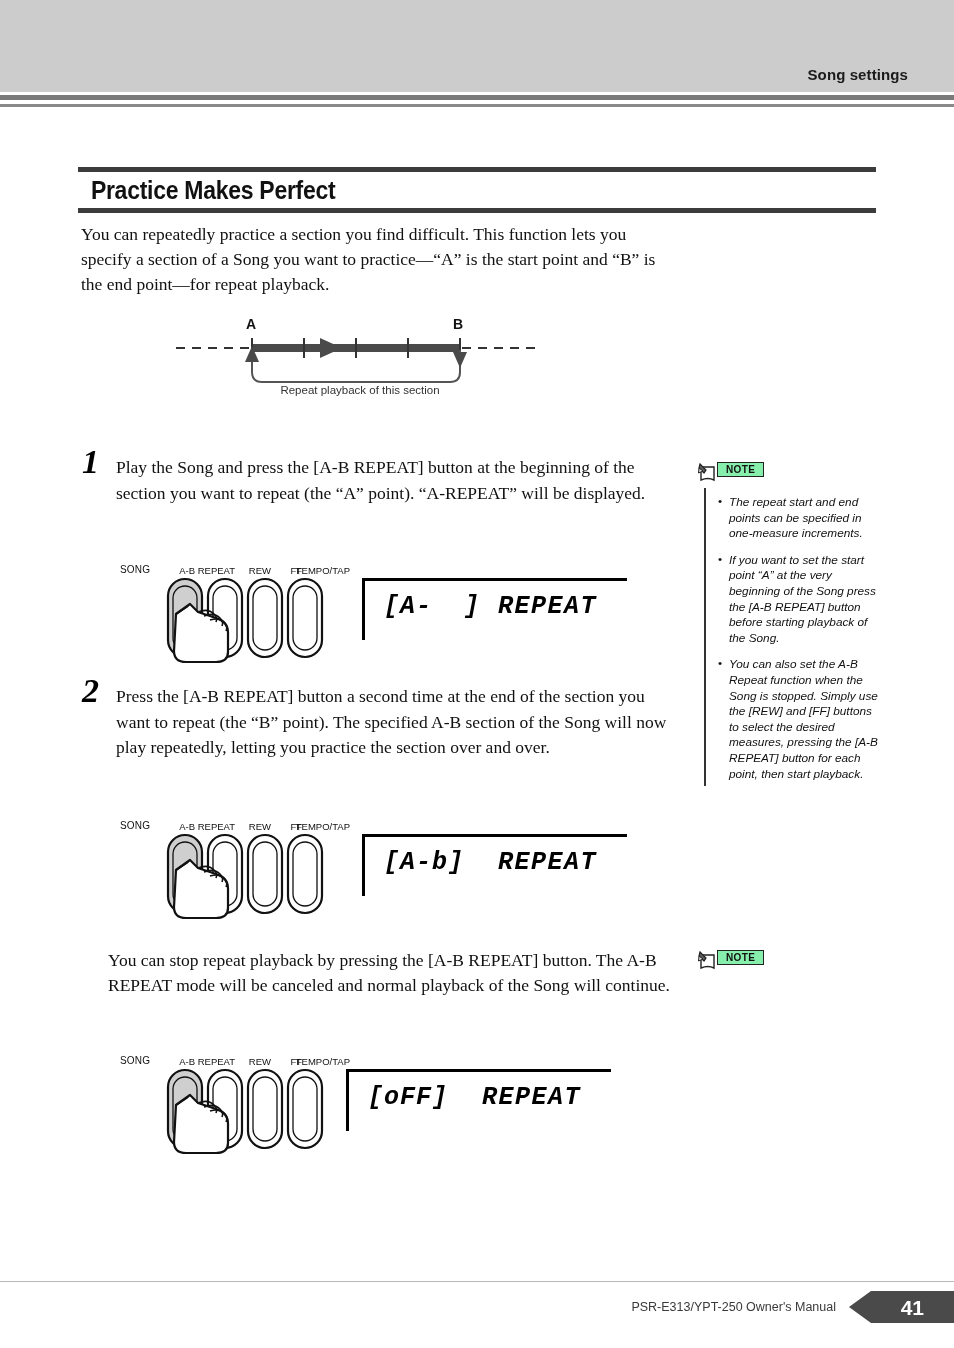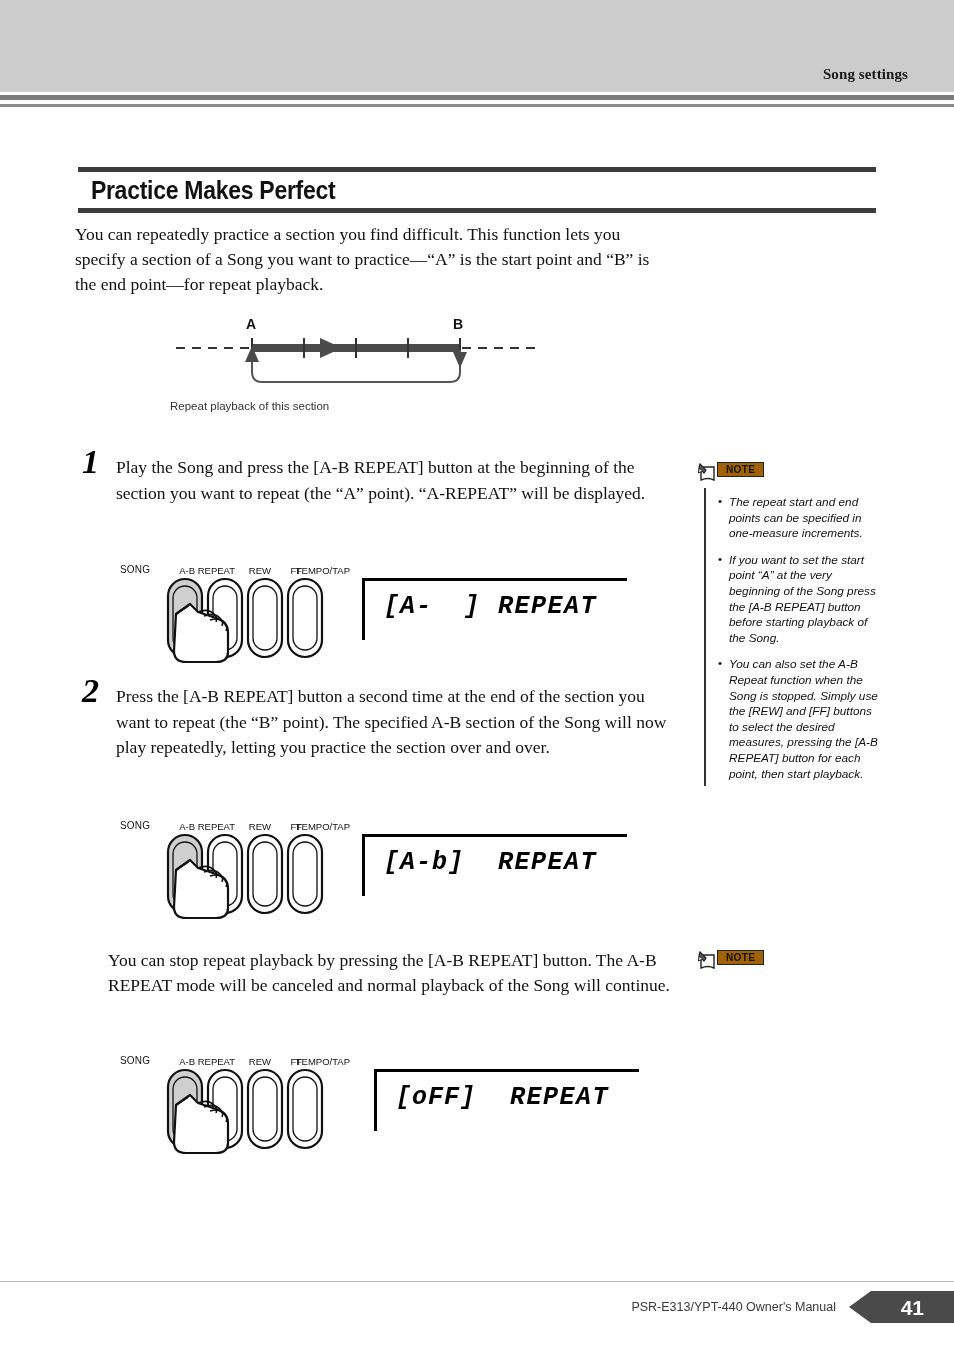--- a/index.html
+++ b/index.html
@@ -10,21 +10,21 @@
     position:relative;
     overflow:hidden;
   }
   
   .top-band{
     position:absolute;left:0;top:0;width:954px;height:92px;
     background:#cccccc;
   }
   .header-title{
     position:absolute;right:46px;top:66px;
-    font-family:Liberation Serif, serif;
+    font-family:Liberation Sans, sans-serif;
     font-weight:bold;font-size:15px;color:#1a1a1a;
     letter-spacing:.1px;
   }
   .rule-thick{
     position:absolute;left:0;width:954px;height:5px;background:#7a7a7a;
   }
   .rule-thin{
     position:absolute;left:0;width:954px;height:3px;background:#8a8a8a;
   }
   
@@ -33,38 +33,38 @@
   }
   .sect-bar{height:5px;background:#3c3c3c;}
   .sect-title{
     font-family:"Liberation Sans Narrow","Liberation Sans", sans-serif;
     font-weight:bold;font-size:25px;color:#111;
     padding:4px 0 3px 14px;letter-spacing:-0.3px;
     transform:scaleX(.92);transform-origin:left center;
   }
   
   .intro{
-    position:absolute;left:75px;top:222px;width:600px;
+    position:absolute;left:81px;top:222px;width:600px;
     font-size:17.5px;line-height:25px;color:#111;text-align:left;
   }
   .step{
     position:absolute;width:600px;
     font-size:17.5px;line-height:25.5px;color:#111;
   }
   .step-num{
     position:absolute;left:-0px;top:-6px;
     font-family:"Liberation Serif", serif;
     font-weight:bold;font-size:34px;color:#000;
     font-style:italic;
   }
   .step-body{margin-left:34px;}
   
   .diagram{position:absolute;left:170px;top:310px;width:380px;height:110px;}
   .diagram-caption{
-    position:absolute;left:0;top:90px;width:380px;
+    position:absolute;left:0;top:74px;width:380px;text-align:center;
     font-family:"Liberation Sans", sans-serif;font-size:11.5px;color:#333;
   }
   .lbl-a,.lbl-b{
     position:absolute;font-family:"Liberation Sans", sans-serif;
     font-weight:bold;font-size:14px;color:#111;
   }
   .lbl-a{left:76px;top:6px;}
   .lbl-b{left:283px;top:6px;}
   
   .panel{position:absolute;width:240px;height:112px;}
@@ -95,21 +95,21 @@
     position:absolute;left:136px;top:14px;
     font-family:"Liberation Mono", monospace;
     font-size:25px;font-style:italic;font-weight:bold;color:#000;
     letter-spacing:1.5px;white-space:pre;
   }
   
   .note{position:absolute;width:182px;}
   .note-head{position:relative;height:26px;}
   .note-tag{
     position:absolute;left:19px;top:0;
-    border:1.6px solid #222;background:#a16207;
+    border:1.6px solid #222;background:#86efac;
     padding:1px 8px 1px 8px;
     font-family:"Liberation Sans", sans-serif;
     font-weight:bold;font-size:10px;color:#111;letter-spacing:.4px;
   }
   .note-body{
     position:relative;
     border-left:2px solid #333;
     padding:7px 0 4px 12px;
     margin-left:6px;
   }
@@ -316,22 +316,22 @@
     <g>
       <path d="M64 58 L78 48 L86 56 L104 62 Q116 66 116 76 L116 96 Q116 106 104 106 L74 106 Q62 106 62 95 Z" fill="#fff" stroke="#111" stroke-width="2.2" stroke-linejoin="round"></path>
       <path d="M86 56 Q96 52 102 58 Q106 62 104 66" fill="none" stroke="#111" stroke-width="1.6"></path>
       <path d="M92 60 Q102 56 108 62 Q112 66 110 70" fill="none" stroke="#111" stroke-width="1.6"></path>
       <path d="M98 64 Q108 61 113 67 Q116 71 114 75" fill="none" stroke="#111" stroke-width="1.6"></path>
       <path d="M64 58 L76 50" fill="none" stroke="#111" stroke-width="2"></path>
     </g>
   </svg>
 </div>
 
-<div class="lcd" style="left:374px;top:1069px;padding-left:28px;">
+<div class="lcd" style="left:346px;top:1069px;padding-left:28px;">
   <div class="lcd-frame"></div>
   <div class="lcd-bracket">[oFF]</div>
   <div class="lcd-repeat">REPEAT</div>
 </div>
 
 <div class="footer-rule"></div>
-<div class="footer-txt">PSR-E313/YPT-440   Owner's Manual</div>
+<div class="footer-txt">PSR-E313/YPT-250   Owner's Manual</div>
 <div class="page-tab"></div>
 <div class="page-num">41</div>
 
 </body></html>

